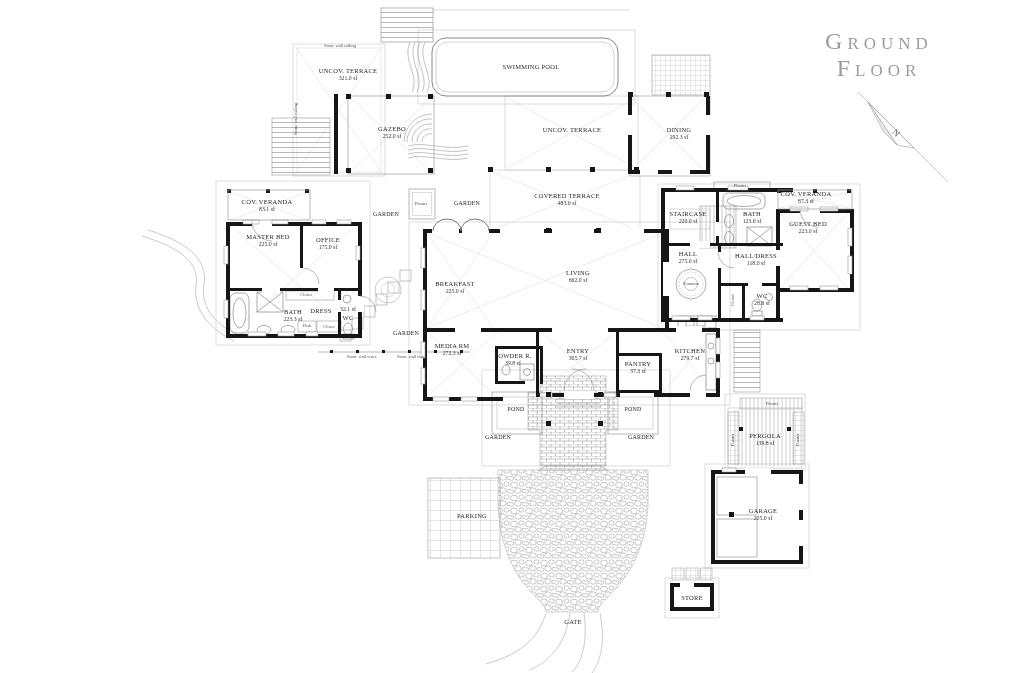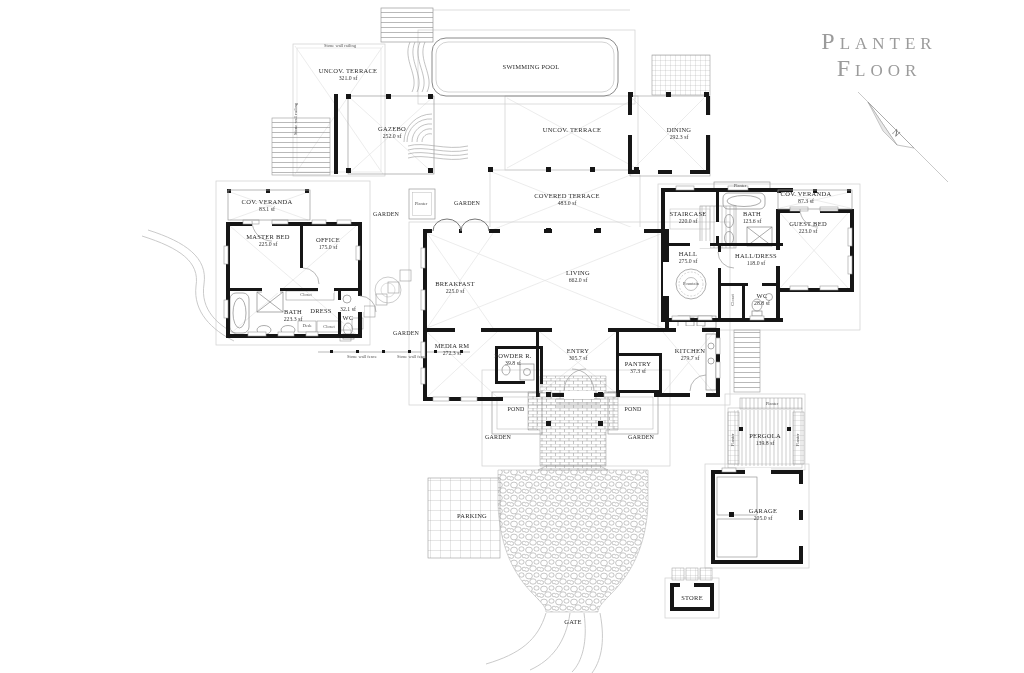--- a/index.html
+++ b/index.html
@@ -363,21 +363,21 @@
  <path d="M800,209 A18,18 0 0 0 818,227"></path>
 </g>
 
 <g>
  <line x1="858" y1="92" x2="948" y2="182" stroke="#bbb" stroke-width="0.8"></line>
  <path d="M868,102 L914,148 L897,145 Z" fill="none" stroke="#999" stroke-width="0.6"></path>
  <path d="M868,102 L897,145 L883,131 Z" fill="#e8e8e8" stroke="#999" stroke-width="0.5"></path>
 </g>
 </svg>
 
-<div class="title">Planter Floor</div>
+<div class="title">Ground Floor</div>
 <span class="north-n">N</span>
 
 <div class="lbl" style="left:348px;top:75px">
       <div class="nm">UNCOV. TERRACE</div>
       <div class="ar">321.0 sf</div>
     </div>
 <div class="lbl nmS" style="left:531px;top:67px">SWIMMING POOL</div>
 <div class="lbl" style="left:392px;top:133px">
       <div class="nm">GAZEBO</div>
       <div class="ar">252.0 sf</div>

